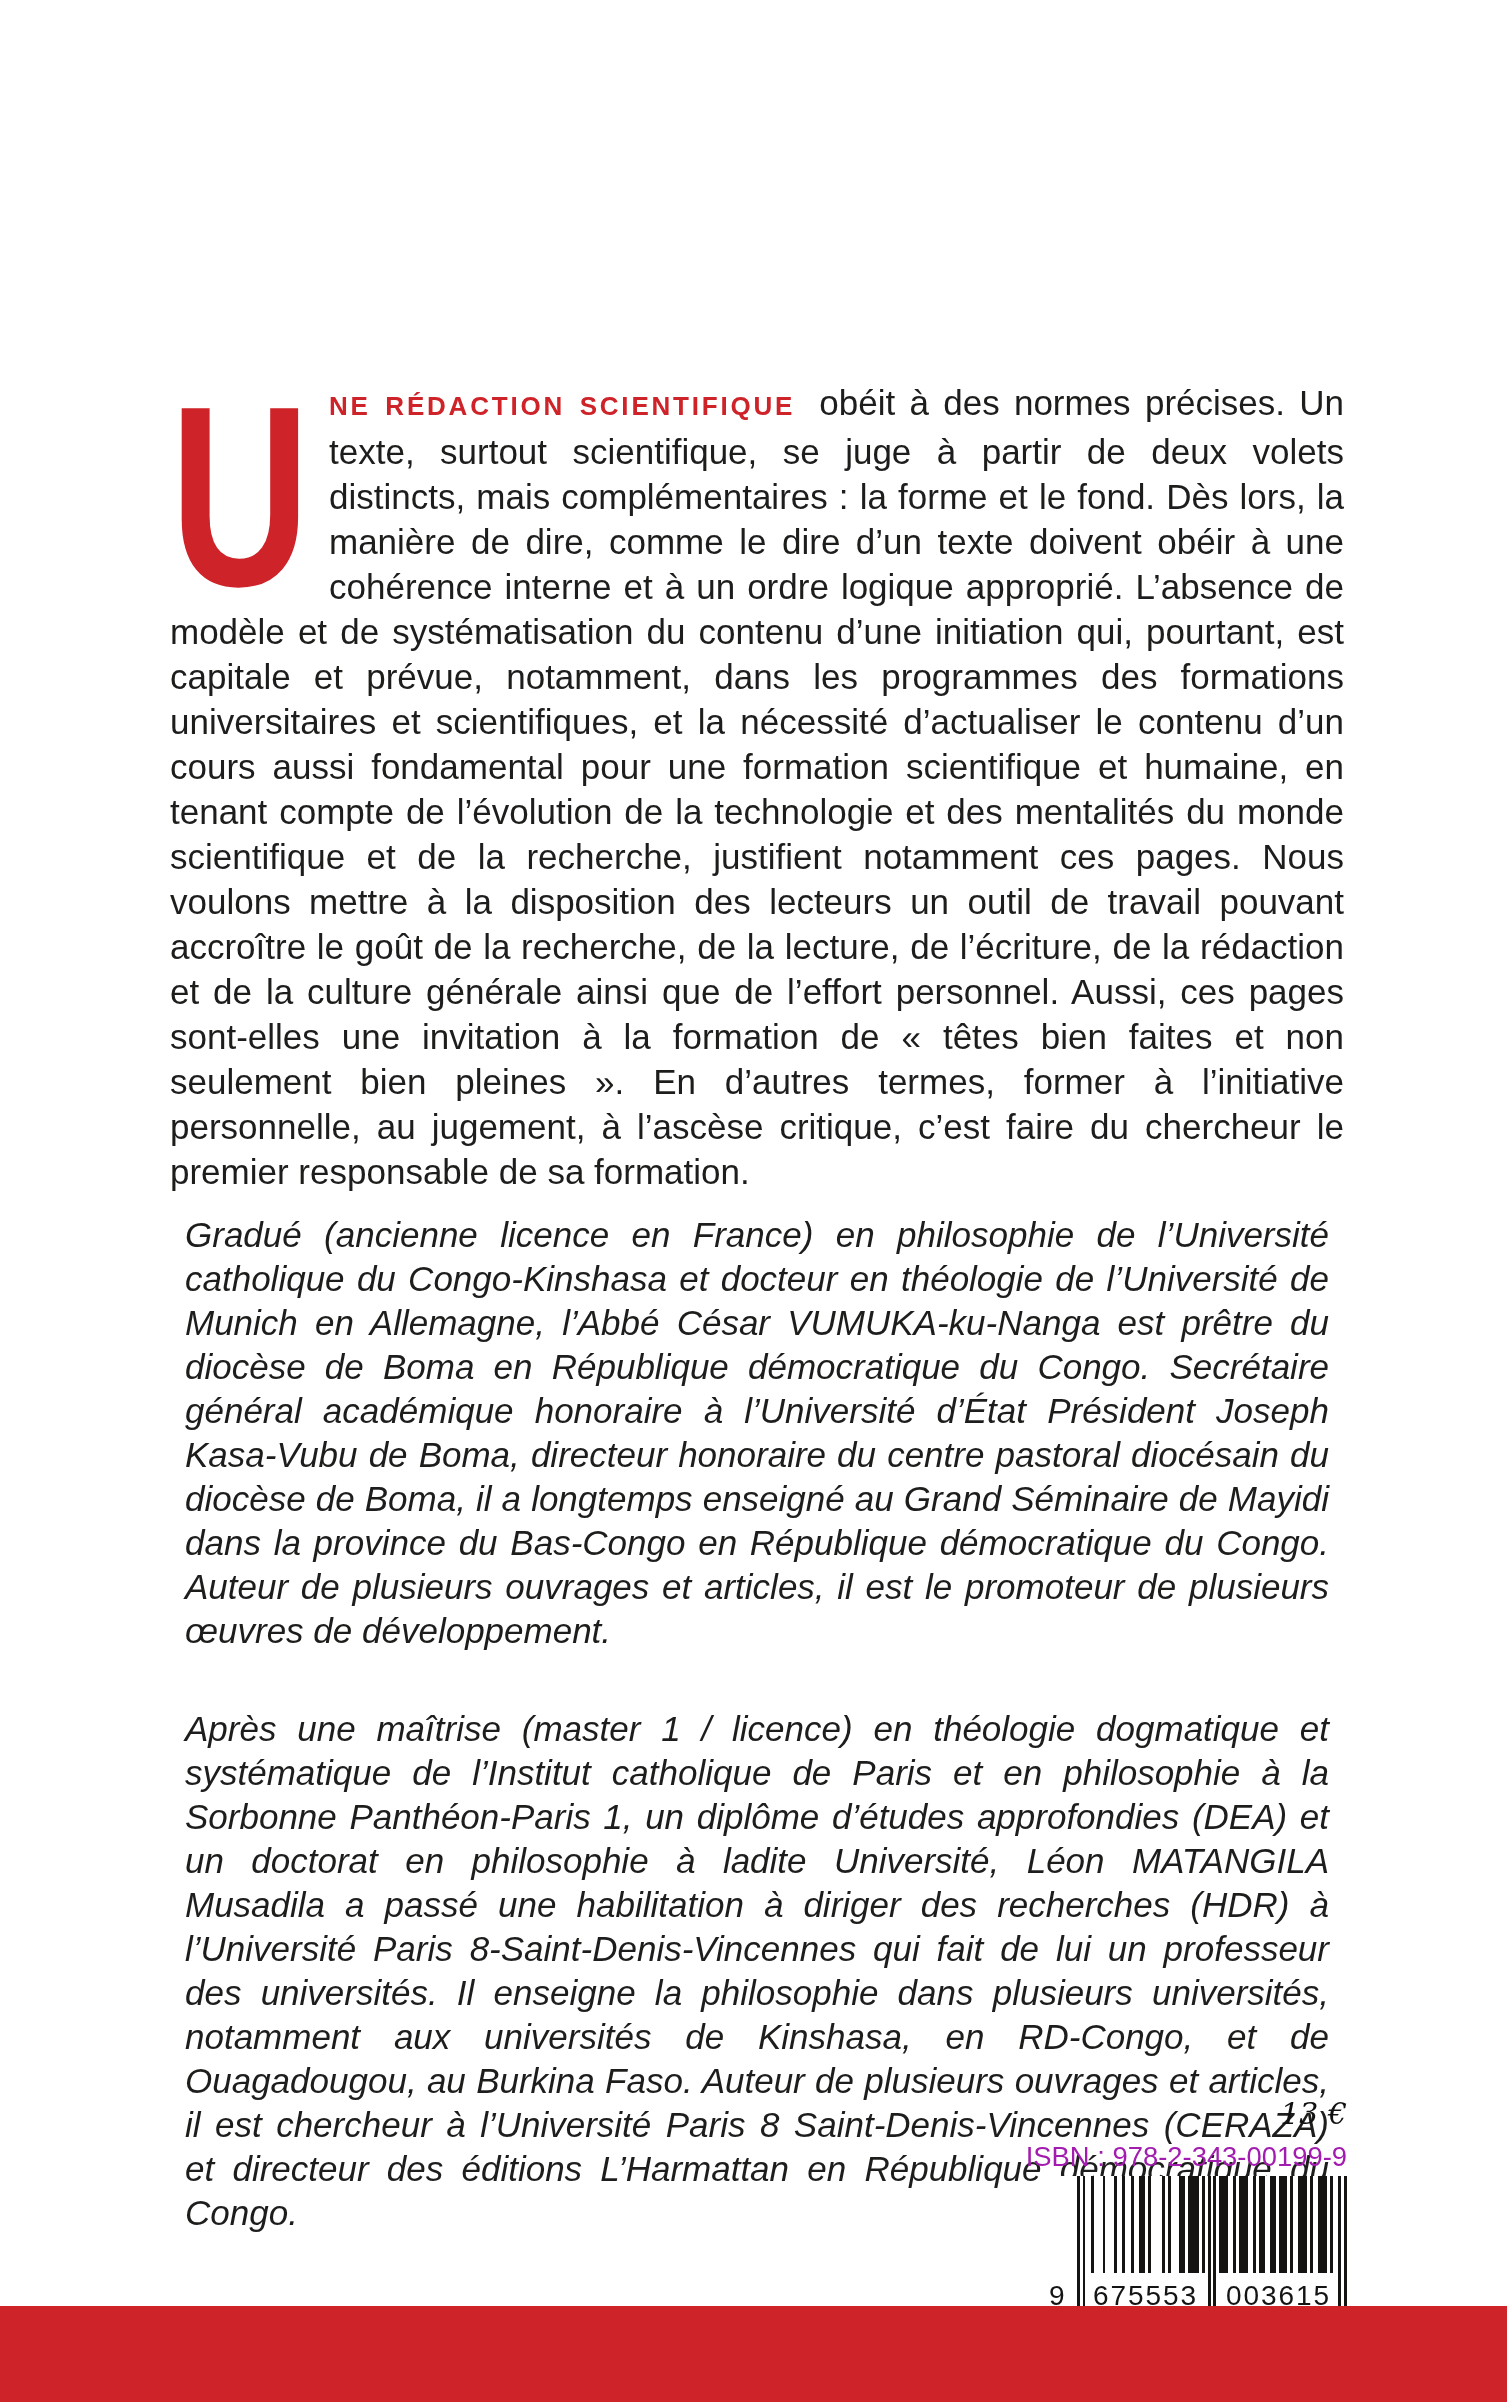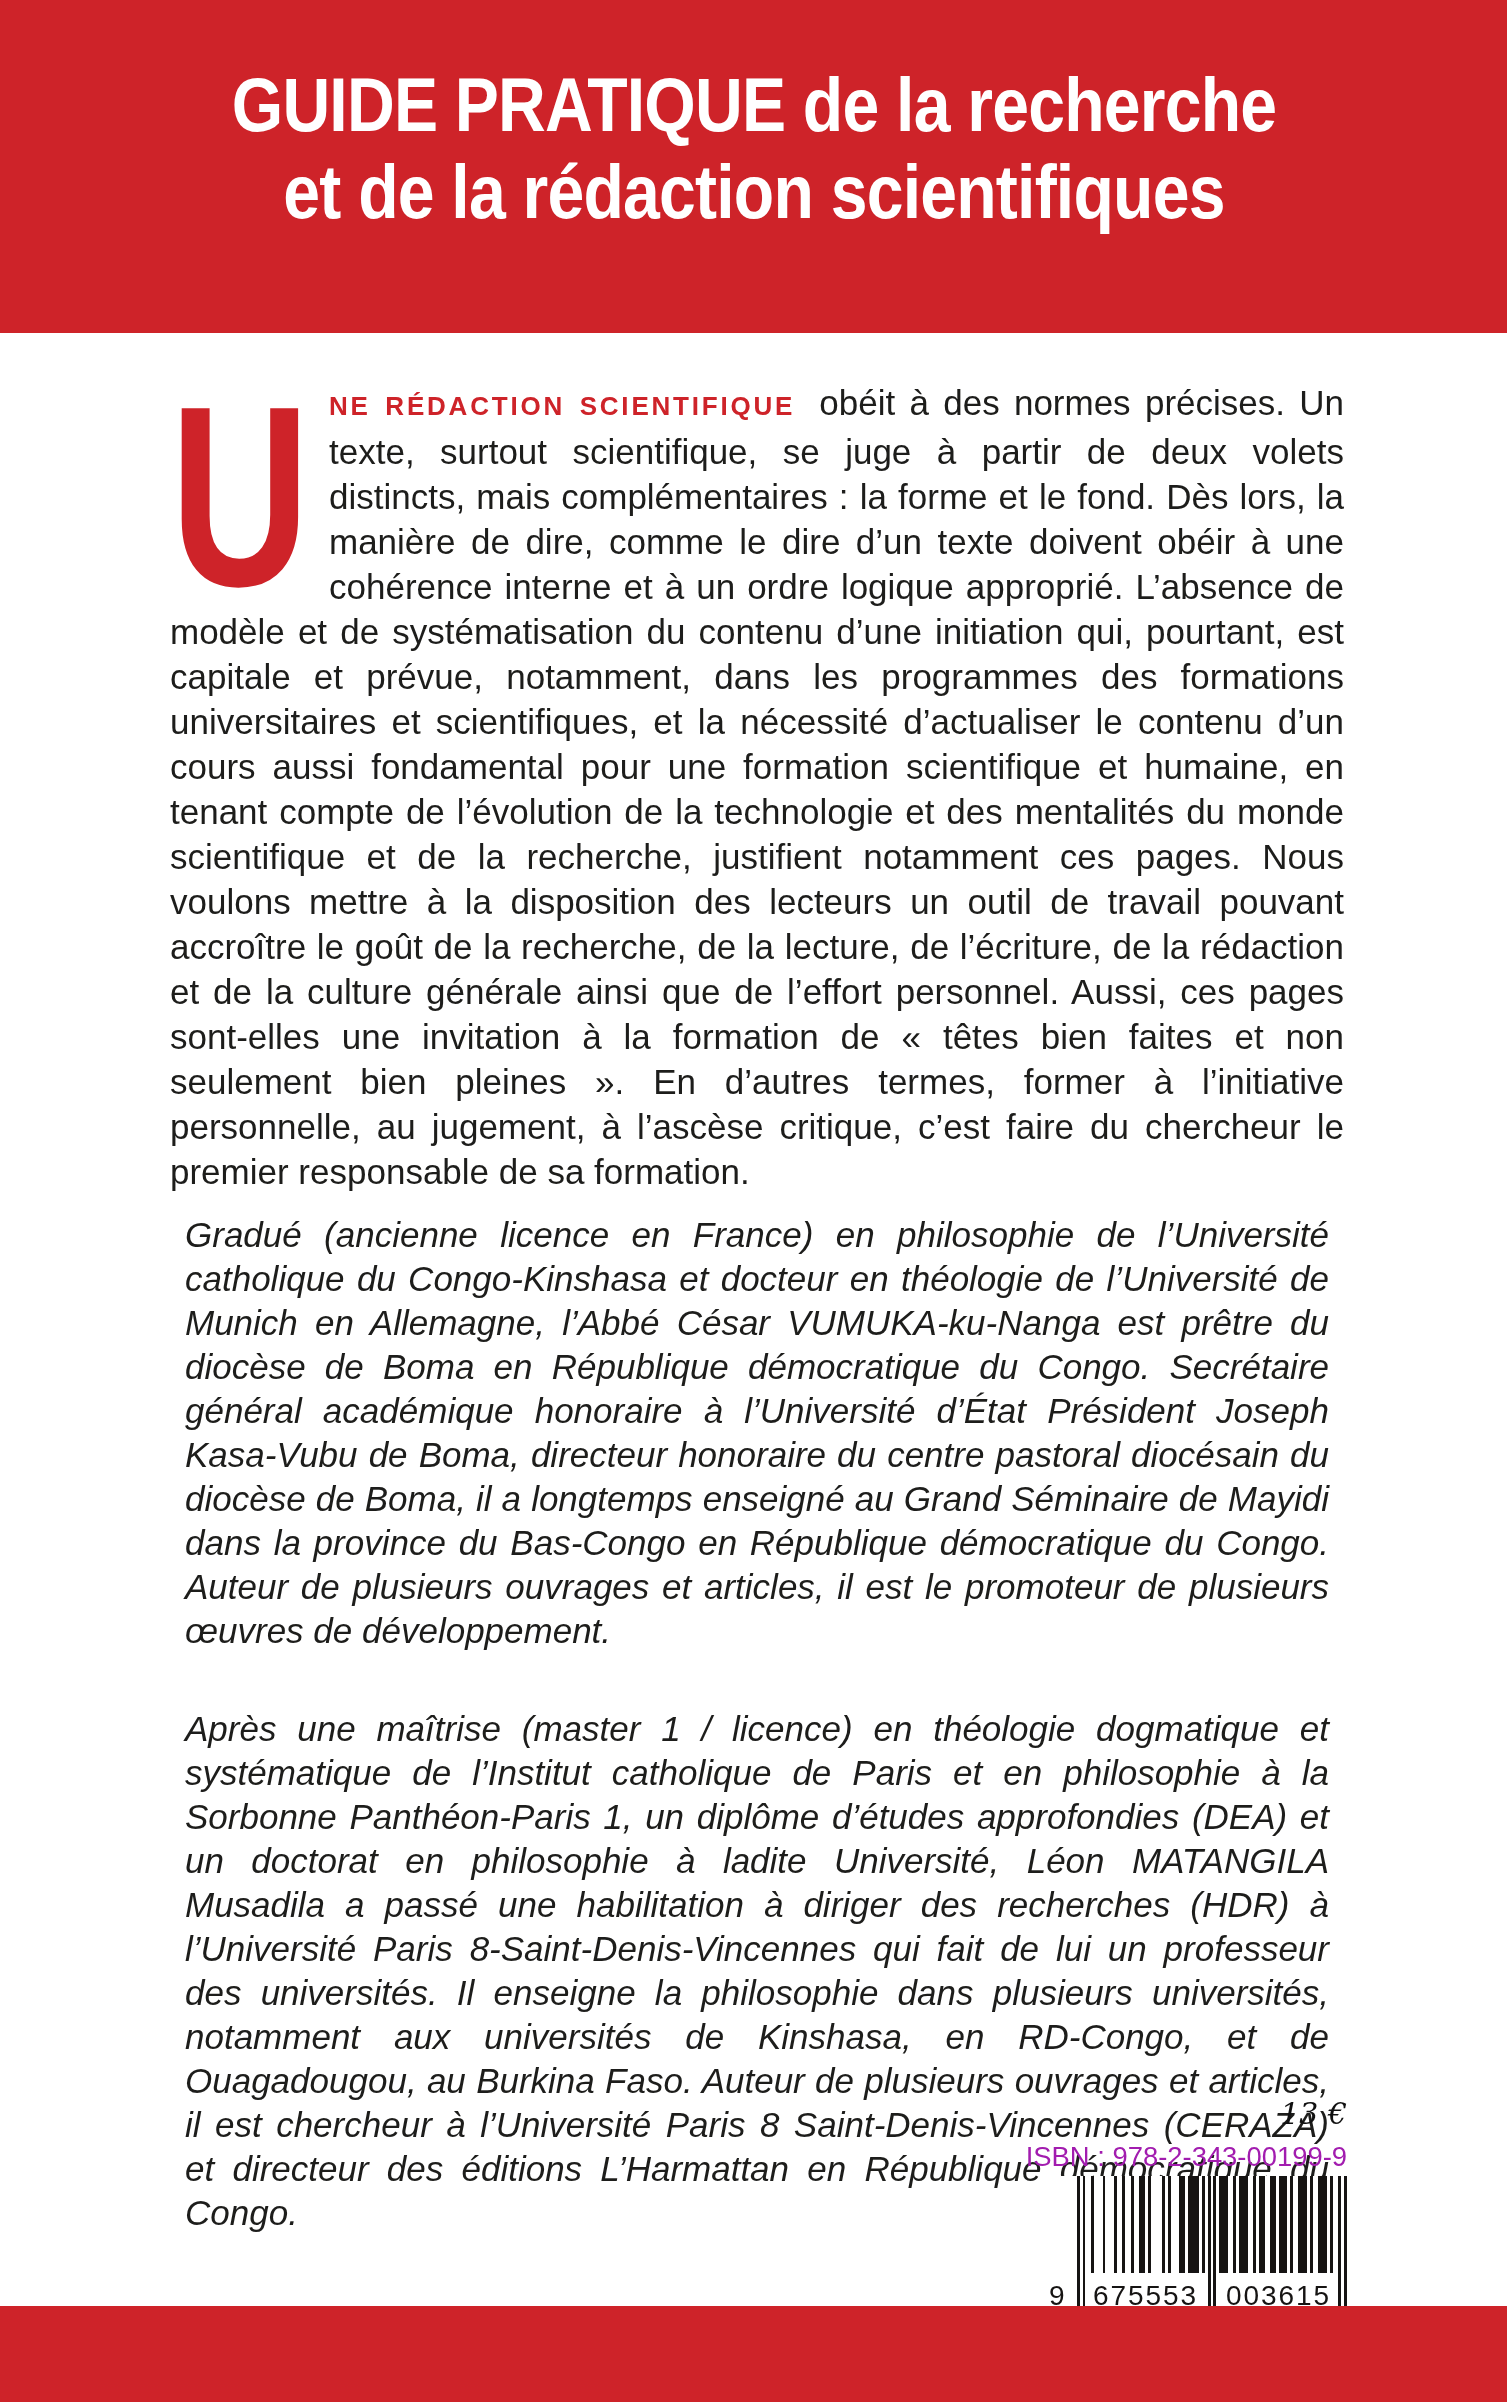--- a/index.html
+++ b/index.html
@@ -102,26 +102,20 @@
   }
   .bc-d0{left:0;width:24.6px;text-align:left;letter-spacing:0;}
   .bc-d1{left:38px;width:117px;}
   .bc-d2{left:171px;width:117px;}
 </style>
 </head>
 <body>
 
 <div class="page">
 
-  <div class="band-top">
-    <div class="title-wrap">
-      <span class="title-line">GUIDE PRATIQUE de la recherche</span>
-      <span class="title-line">et de la rédaction scientifiques</span>
-    </div>
-  </div>
 
   <p class="synopsis">
     <span class="dropcap-box">
       <svg width="140" height="189" viewBox="0 0 148 200" aria-hidden="true" style="font-size:37px">
         <text x="0" y="197" font-family="Liberation Sans, sans-serif" font-weight="bold" font-size="272" fill="#ce2329" textLength="148" lengthAdjust="spacingAndGlyphs">U</text>
       </svg>
     </span><span class="opener">NE RÉDACTION SCIENTIFIQUE</span><span>obéit à des normes précises. Un texte, surtout scientifique, se juge à partir de deux volets distincts, mais complémentaires : la forme et le fond. Dès lors, la manière de dire, comme le dire d’un texte doivent obéir à une cohérence interne et à un ordre logique approprié. L’absence de modèle et de systématisation du contenu d’une initiation qui, pourtant, est capitale et prévue, notamment, dans les programmes des formations universitaires et scientifiques, et la nécessité d’actualiser le contenu d’un cours aussi fondamental pour une formation scientifique et humaine, en tenant compte de l’évolution de la technologie et des mentalités du monde scientifique et de la recherche, justifient notamment ces pages. Nous voulons mettre à la disposition des lecteurs un outil de travail pouvant accroître le goût de la recherche, de la lecture, de l’écriture, de la rédaction et de la culture générale ainsi que de l’effort personnel. Aussi, ces pages sont-elles une invitation à la formation de « têtes bien faites et non seulement bien pleines ». En d’autres termes, former à l’initiative personnelle, au jugement, à l’ascèse critique, c’est faire du chercheur le premier responsable de sa formation.</span>
   </p>
 
   <p class="bio bio-1">Gradué (ancienne licence en France) en philosophie de l’Université catholique du Congo-Kinshasa et docteur en théologie de l’Université de Munich en Allemagne, l’Abbé César VUMUKA-ku-Nanga est prêtre du diocèse de Boma en République démocratique du Congo. Secrétaire général académique honoraire à l’Université d’État Président Joseph Kasa-Vubu de Boma, directeur honoraire du centre pastoral diocésain du diocèse de Boma, il a longtemps enseigné au Grand Séminaire de Mayidi dans la province du Bas-Congo en République démocratique du Congo. Auteur de plusieurs ouvrages et articles, il est le promoteur de plusieurs œuvres de développement.</p>

